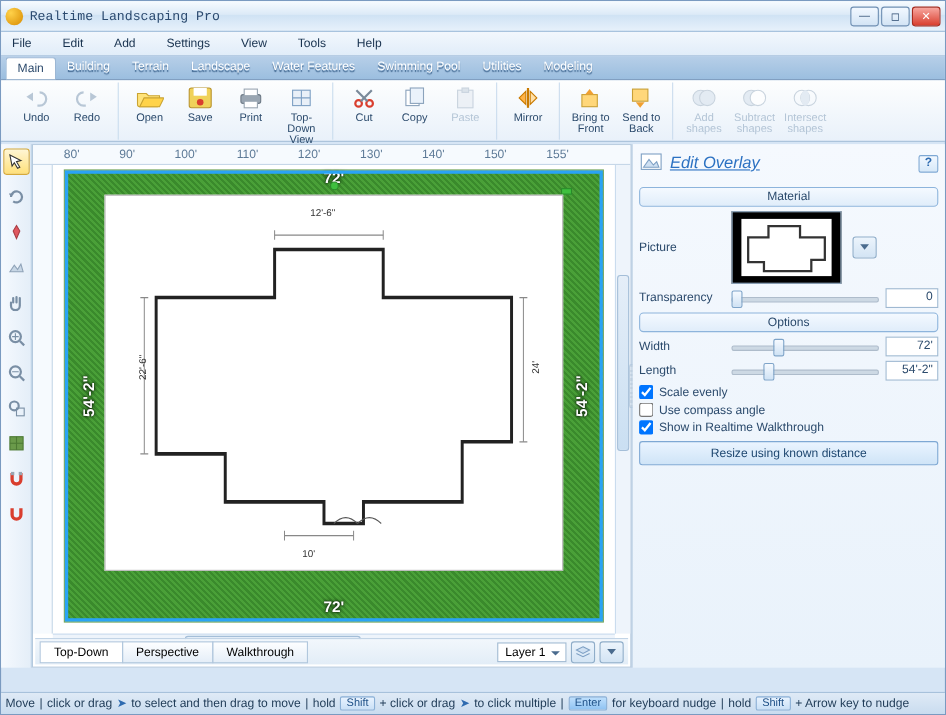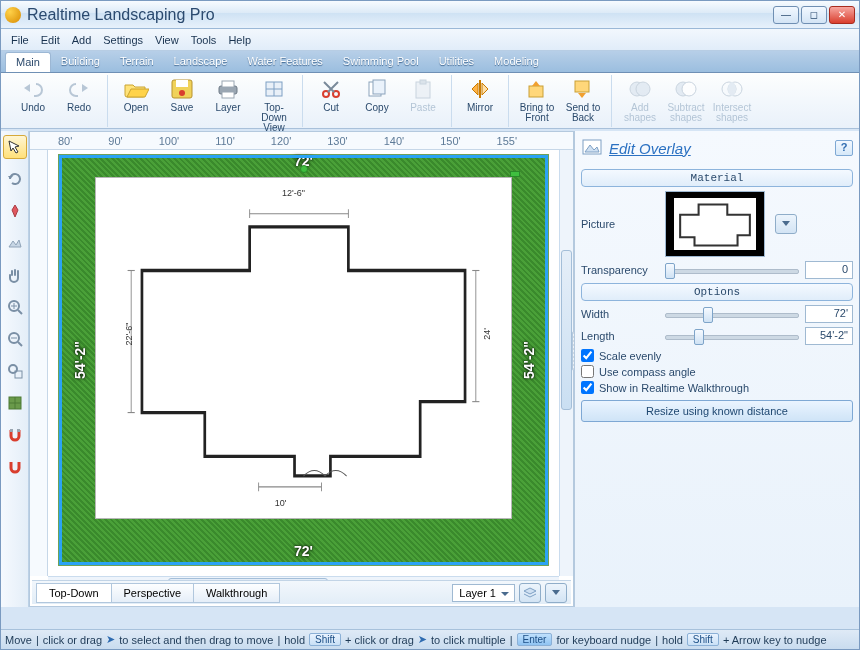--- a/index.html
+++ b/index.html
@@ -1,27 +1,27 @@
 <!DOCTYPE html>
 <html><head>
 <meta charset="utf-8">
 <style>
 * { box-sizing: border-box; margin: 0; padding: 0; font-family: "Segoe UI", Tahoma, sans-serif; font-size: 11px; }
 body { background: #d6e5f5; width: 860px; height: 650px; overflow: hidden; border: 1px solid #7a9ac0; position: relative; }
 
 
 .titlebar { height: 28px; background: linear-gradient(#f7fbff,#dceaf7 45%,#cfe2f4 46%,#e7f1fb); display: flex; align-items: center; padding: 0 4px; border-bottom: 1px solid #9bb8d7; }
 .titlebar .app-icon { width: 16px; height: 16px; background: radial-gradient(circle at 30% 30%, #ffd24a,#d88a00); border-radius: 50%; margin-right: 6px; }
-.titlebar .title { color: #2b4a6f; font-size: 16px; flex: 1; }
+.titlebar .title { color: #2b4a6f; font-size: 12px; flex: 1; font-family: Liberation Mono, monospace; }
 .winbtns { display: flex; gap: 2px; }
 .winbtn { width: 26px; height: 18px; border: 1px solid #6f8fb3; border-radius: 3px; background: linear-gradient(#f2f8ff,#d3e4f5); display: flex; align-items: center; justify-content: center; font-size: 10px; color: #2b4a6f; }
 .winbtn.close { background: linear-gradient(#f7a7a0,#d93e2e); color: #fff; border-color: #a82b1e; }
 
 
-.menubar { height: 22px; background: linear-gradient(#f2f7fd,#e1edf9); border-bottom: 1px solid #b7cde4; display: flex; align-items: center; padding: 0 6px; gap: 4px; color: #18324f; }
+.menubar { height: 22px; background: linear-gradient(#f2f7fd,#e1edf9); border-bottom: 1px solid #b7cde4; display: flex; align-items: center; padding: 0 6px; gap: 20px; color: #18324f; }
 .menubar span { padding: 2px 4px; }
 
 
 .tabrow { height: 22px; background: linear-gradient(#b7cfe8,#9bbedf); display: flex; align-items: flex-end; padding: 0 4px; border-bottom: 1px solid #6f90b5; }
 .tab { height: 20px; padding: 3px 10px 0 10px; color: #fff; text-shadow: 0 1px 1px #3b628c; }
 .tab.active { background: #fff; color: #2c4a6c; border: 1px solid #9cb7d4; border-bottom: none; border-radius: 3px 3px 0 0; text-shadow: none; }
 
 
 .toolbar { height: 56px; background: linear-gradient(#fdfefe,#e9f1fa); border-bottom: 1px solid #a8c0da; display: flex; align-items: center; padding: 2px 4px; }
 .toolgroup { display: flex; align-items: flex-start; height: 52px; border-right: 1px solid #cadcee; padding: 2px 6px; gap: 2px; }
@@ -54,21 +54,21 @@
 .viewtabs .spacer { flex: 1; }
 .layersel { border: 1px solid #9fb9d2; background: #fff; padding: 2px 18px 2px 6px; position: relative; }
 .layersel::after { content: ""; position: absolute; right: 5px; top: 7px; border: 4px solid transparent; border-top-color: #4a6b8e; }
 .sqbtn { width: 22px; height: 20px; border: 1px solid #8fadc9; background: linear-gradient(#ecf4fc,#d3e4f4); border-radius: 3px; display: flex; align-items: center; justify-content: center; margin-left: 4px; }
 
 
 .rightpanel { position: absolute; right: 0; top: 130px; width: 285px; bottom: 42px; background: linear-gradient(#f5f9fe,#e9f2fb); border-left: 1px solid #b4c9de; padding: 4px 6px; overflow: hidden; }
 .panel-head { display: flex; align-items: center; gap: 6px; padding: 2px 0 6px 0; }
 .panel-head .ptitle { color: #2b71c2; font-style: italic; font-size: 15px; text-decoration: underline; }
 .helpq { margin-left: auto; width: 18px; height: 16px; border: 1px solid #7ea8d4; background: linear-gradient(#f2f8ff,#d6e8f8); border-radius: 2px; text-align: center; color: #2e6bb0; font-weight: bold; font-size: 11px; }
-.section-cap { border: 1px solid #8db4dc; background: linear-gradient(#f4f9ff,#e0edfa); border-radius: 4px; text-align: center; padding: 2px 0; color: #2b4a6c; margin: 4px 0 4px 0; font-size: 11px; font-family: Liberation Mono, monospace; }
+.section-cap { border: 1px solid #8db4dc; background: linear-gradient(#f4f9ff,#e0edfa); border-radius: 4px; text-align: center; padding: 2px 0; color: #2b4a6c; margin: 4px 0 4px 0; font-size: 11px; }
 .row { display: flex; align-items: center; gap: 6px; margin: 4px 0; color: #2b4a6c; }
 .row .lbl { width: 78px; }
 .slider { flex: 1; height: 16px; position: relative; background: transparent; }
 .slider::before { content: ""; position: absolute; left: 0; right: 0; top: 7px; height: 3px; background: #cdd9e4; border: 1px solid #aebccb; border-radius: 2px; }
 .slider .thumb { position: absolute; top: 1px; width: 10px; height: 16px; background: linear-gradient(#f6faff,#cfe2f4); border: 1px solid #7ea4c9; border-radius: 2px; }
 .valbox { width: 48px; height: 18px; border: 1px solid #9fb9d2; background: #fff; padding: 1px 4px; text-align: right; color: #2b4a6c; }
 .chk { display: flex; align-items: center; gap: 5px; color: #2b4a6c; margin: 3px 0; }
 .chk input { width: 13px; height: 13px; }
 .actionbtn { display: block; width: 100%; border: 1px solid #7ea8d4; background: linear-gradient(#eaf4ff,#cfe4f7); border-radius: 3px; text-align: center; padding: 4px 0; color: #1e4770; margin-top: 6px; }
 .thumbbox { width: 100px; height: 66px; border: 1px solid #9fb9d2; background: #000; position: relative; }
@@ -164,21 +164,21 @@
         <div class="lbl">Save</div>
       </div>
     <div class="toolbtn">
         <div class="ic">
           <svg width="24" height="20">
             <rect x="3" y="7" width="18" height="8" rx="2" fill="#9aa6b2" stroke="#6e7a86"></rect>
             <rect x="6" y="2" width="12" height="6" fill="#fff" stroke="#9aa6b2"></rect>
             <rect x="6" y="13" width="12" height="6" fill="#fff" stroke="#9aa6b2"></rect>
           </svg>
         </div>
-        <div class="lbl">Layer</div>
+        <div class="lbl">Print</div>
       </div>
     <div class="toolbtn">
         <div class="ic">
           <svg width="22" height="20">
             <rect x="3" y="3" width="16" height="14" fill="#e9f0f8" stroke="#7ea0c4"></rect>
             <line x1="3" y1="10" x2="19" y2="10" stroke="#7ea0c4"></line>
             <line x1="11" y1="3" x2="11" y2="17" stroke="#7ea0c4"></line>
           </svg>
         </div>
         <div class="lbl">Top-Down

